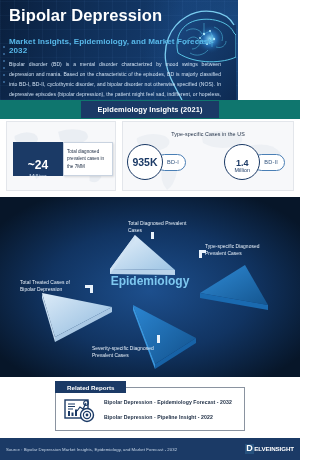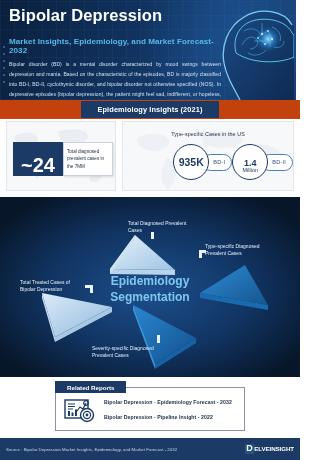--- a/index.html
+++ b/index.html
@@ -7,21 +7,21 @@
     width: 300px; height: 460px;
     font-family: "Liberation Sans", sans-serif;
     background: #ffffff;
     overflow: hidden;
   }
   #page { position: relative; width: 300px; height: 460px; background:#fff; }
 
   
   .header {
     position: relative;
-    width: 296px; height: 100px;
+    width: 238px; height: 100px;
     background:
       radial-gradient(circle at 262px 42px, rgba(40,110,190,.55) 0%, rgba(16,48,92,0) 46%),
       linear-gradient(110deg, #0a1f3d 0%, #10315c 40%, #143a6b 68%, #0d2748 100%);
     overflow: hidden;
   }
   .hdr-grid {
     position:absolute; inset:0;
     background-image:
       repeating-linear-gradient(90deg, rgba(120,180,255,.05) 0 1px, transparent 1px 14px),
       repeating-linear-gradient(0deg, rgba(120,180,255,.04) 0 1px, transparent 1px 14px);
@@ -43,21 +43,21 @@
   .hdr-body {
     margin-top: 5px; font-size: 5.05px; line-height: 1.95;
     color:#cfe0f2; text-align: justify; letter-spacing:.05px;
   }
 
   
   .brain-wrap { position:absolute; right:2px; top:1px; width:84px; height:99px; z-index:2; }
 
   
   .epi-banner-row {
-    position:relative; height:19px; background:#c2410c;
+    position:relative; height:19px; background:#0f766e;
     display:flex; align-items:center; justify-content:center;
   }
   .epi-banner {
     background:#1b3a66; color:#fff;
     font-size:7.4px; font-weight:700; letter-spacing:.1px;
     padding:4px 16px 4px 16px;
   }
 
   
   .epi-cards { position:relative; display:flex; gap:6px; padding:2px 6px 6px 6px; height:78px; }
@@ -73,36 +73,36 @@
 
   
   .stat-row { position:absolute; left:6px; top:20px; display:flex; align-items:stretch; }
   .stat-pill {
     background:#1b3a66; color:#fff;
     width:50px; height:34px;
     display:flex; flex-direction:column; align-items:center; justify-content:center;
     clip-path: polygon(0 0, 100% 0, 100% 100%, 0 100%);
     box-shadow: 0 1px 3px rgba(0,0,0,.25);
   }
-  .stat-num { font-size:20px; font-weight:700; line-height:1;margin-top:20px; }
+  .stat-num { font-size:12px; font-weight:700; line-height:1;margin-top:20px; }
   .stat-unit { font-size:6.2px; font-weight:400; margin-top:1px; color:#cddcec; }
   .stat-desc {
     background:#ffffff; border:1px solid #c9d3e0;
     width:50px; min-height:34px; padding:3px 3px;
     font-size:4.6px; line-height:1.55; color:#1b2b42;
     display:flex; align-items:center;
     box-shadow: 1px 1px 2px rgba(0,0,0,.12);
   }
 
   
   .right-title {
     position:absolute; top:9px; left:0; right:0; text-align:center;
     font-size:5.3px; color:#1b2b42; font-weight:400; letter-spacing:.1px;
   }
-  .bubbles { position:absolute; top:22px; left:4px; right:0; display:flex; justify-content:flex-end; }
+  .bubbles { position:absolute; top:22px; left:4px; right:8px; display:flex; justify-content:space-between; }
   .bubble-grp { display:flex; align-items:center; }
   .bubble {
     width:36px; height:36px; border-radius:50%;
     border:1.4px solid #1b3a66; background:#ffffff;
     display:flex; flex-direction:column; align-items:center; justify-content:center;
     position:relative; z-index:2;
   }
   .bubble-num { font-size:10.5px; font-weight:700; color:#1b3a66; line-height:1; }
   .bubble-num.sm { font-size:9px;margin-top:8px; }
   .bubble-unit { font-size:5.4px; color:#1b3a66; line-height:1; margin-top:.5px; }
@@ -339,21 +339,20 @@
         <rect x="199" y="53" width="7" height="3"></rect>
           <rect x="199" y="53" width="3" height="8"></rect>
         <rect x="85" y="88" width="8" height="3"></rect>
           <rect x="90" y="88" width="3" height="8"></rect>
         <rect x="157" y="138" width="3" height="8"></rect>
       </g>
     </svg>
 
     <div class="seg-center">
       <div>Epidemiology</div>
-      <div>Segmentation</div>
     </div>
 
     <div class="seg-label lab-total" style="width:62px;">Total Diagnosed Prevalent Cases</div>
     <div class="seg-label lab-type" style="width:72px;">Type-specific Diagnosed Prevalent Cases</div>
     <div class="seg-label lab-treat" style="width:62px;">Total Treated Cases of Bipolar Depression</div>
     <div class="seg-label lab-sev" style="width:78px;">Severity-specific Diagnosed Prevalent Cases</div>
   </div>
 
   <div class="related-wrap">
     <div class="related-box">

